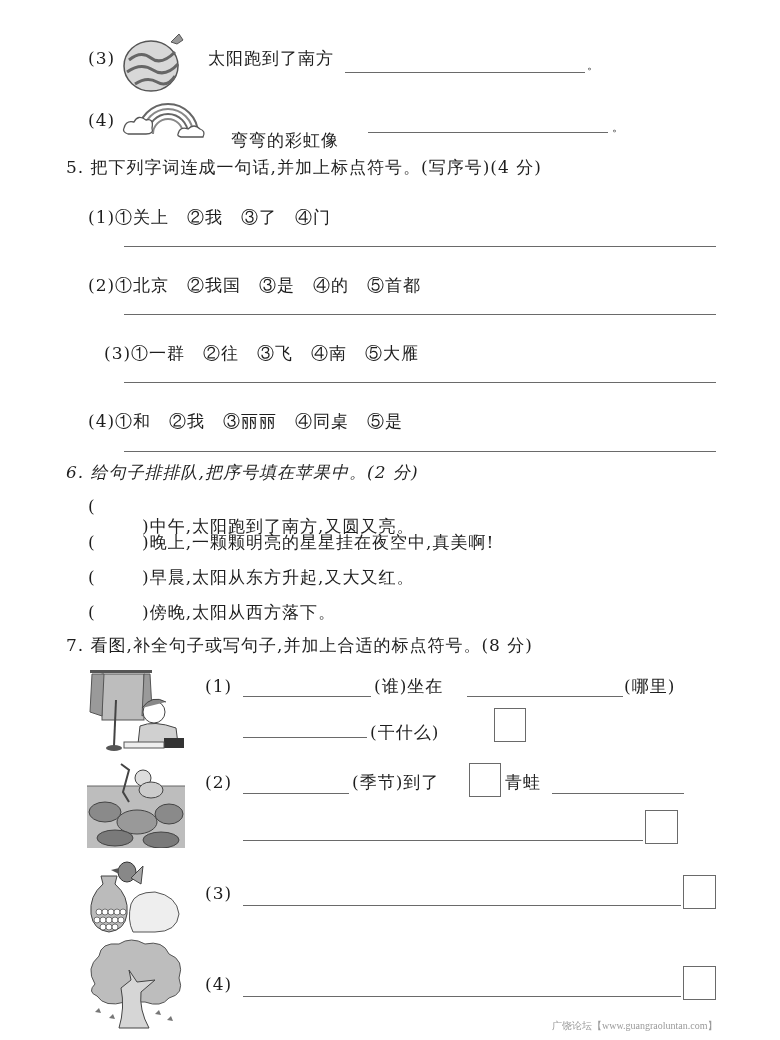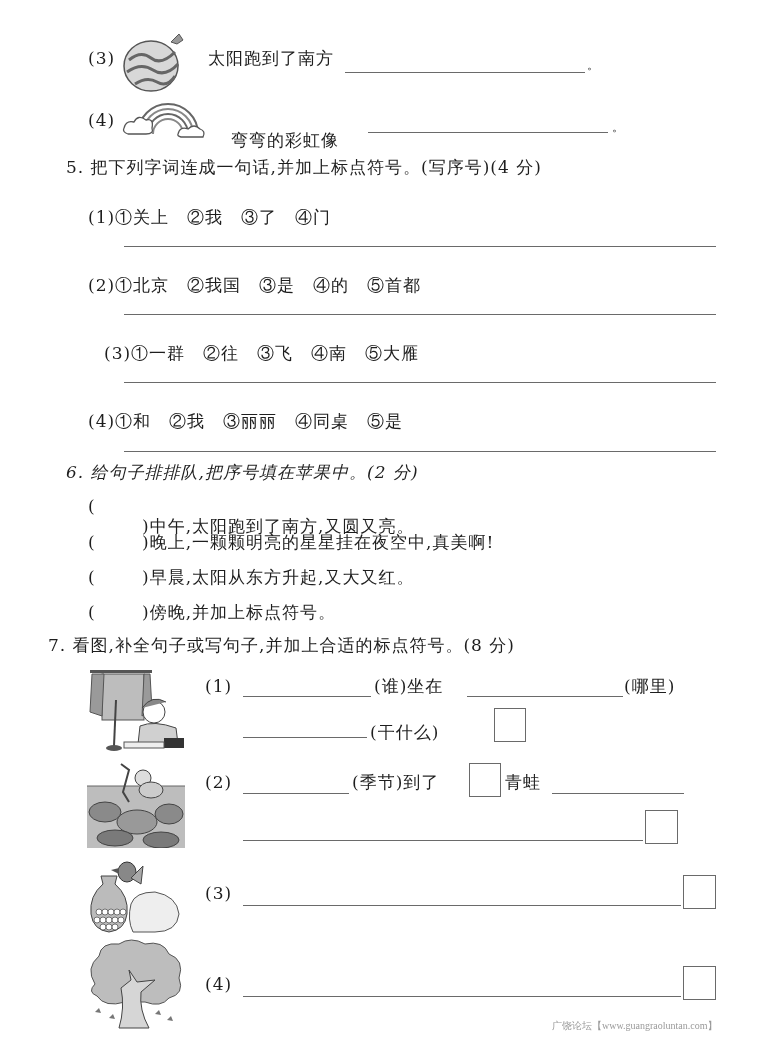--- a/index.html
+++ b/index.html
@@ -74,23 +74,23 @@
 <div class="abs txt" style="left:88px;top:531px;">(</div>
 <div class="abs" style="left:100px;top:530px;width:40px;height:22px;"></div>
 <div class="abs txt" style="left:142px;top:531px;">)晚上,一颗颗明亮的星星挂在夜空中,真美啊!</div>
 
 <div class="abs txt" style="left:88px;top:566px;">(</div>
 <div class="abs" style="left:100px;top:565px;width:40px;height:22px;"></div>
 <div class="abs txt" style="left:142px;top:566px;">)早晨,太阳从东方升起,又大又红。</div>
 
 <div class="abs txt" style="left:88px;top:601px;">(</div>
 <div class="abs" style="left:100px;top:600px;width:40px;height:22px;"></div>
-<div class="abs txt" style="left:142px;top:601px;">)傍晚,并加上标点符号。</div>
+<div class="abs txt" style="left:142px;top:601px;">)傍晚,太阳从西方落下。</div>
 
-<div class="abs txt" style="left:48px;top:634px;">7. 看图,补全句子或写句子,并加上合适的标点符号。(8 分)</div>
+<div class="abs txt" style="left:66px;top:634px;">7. 看图,补全句子或写句子,并加上合适的标点符号。(8 分)</div>
 
 <svg class="pic" style="left:84px;top:666px;" width="104" height="90" viewBox="0 0 104 90">
   <rect x="6" y="4" width="62" height="3" fill="#555"></rect>
   <rect x="18" y="8" width="42" height="46" fill="#bdbdbd" stroke="#555"></rect>
   <path d="M8 8 L20 8 L18 50 L6 46 Z" fill="#9a9a9a" stroke="#555"></path>
   <path d="M60 8 L66 8 L68 44 L58 50 Z" fill="#9a9a9a" stroke="#555"></path>
   <line x1="32" y1="34" x2="30" y2="80" stroke="#444" stroke-width="2"></line>
   <ellipse cx="30" cy="82" rx="8" ry="3" fill="#555"></ellipse>
   <circle cx="70" cy="46" r="11" fill="#fff" stroke="#444"></circle>
   <path d="M58 42 Q68 28 82 36" fill="#888" stroke="#444"></path>

